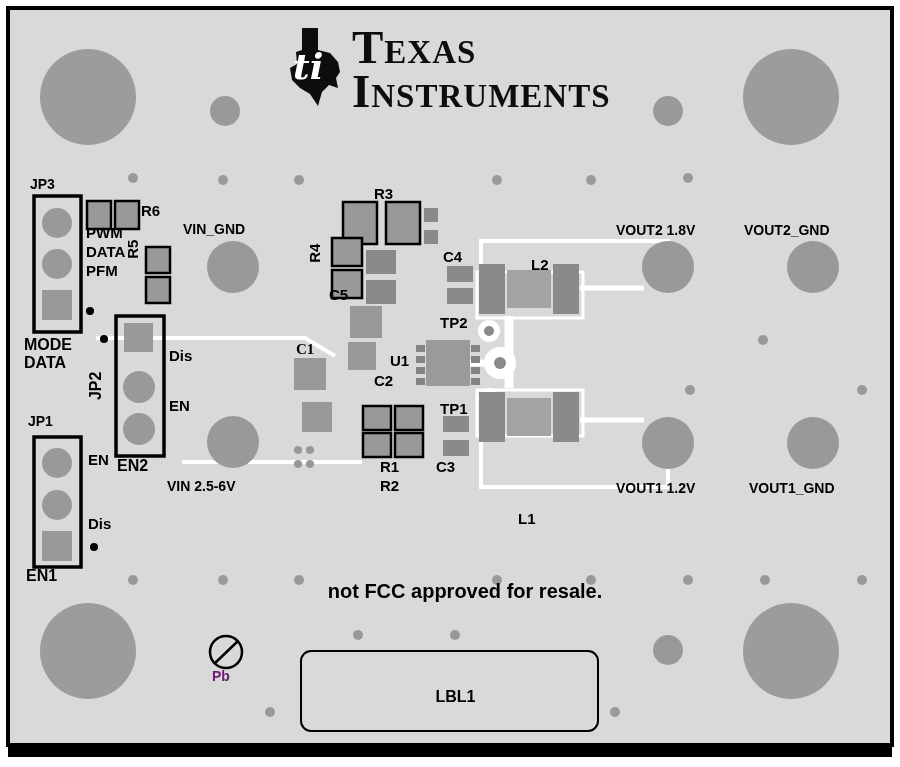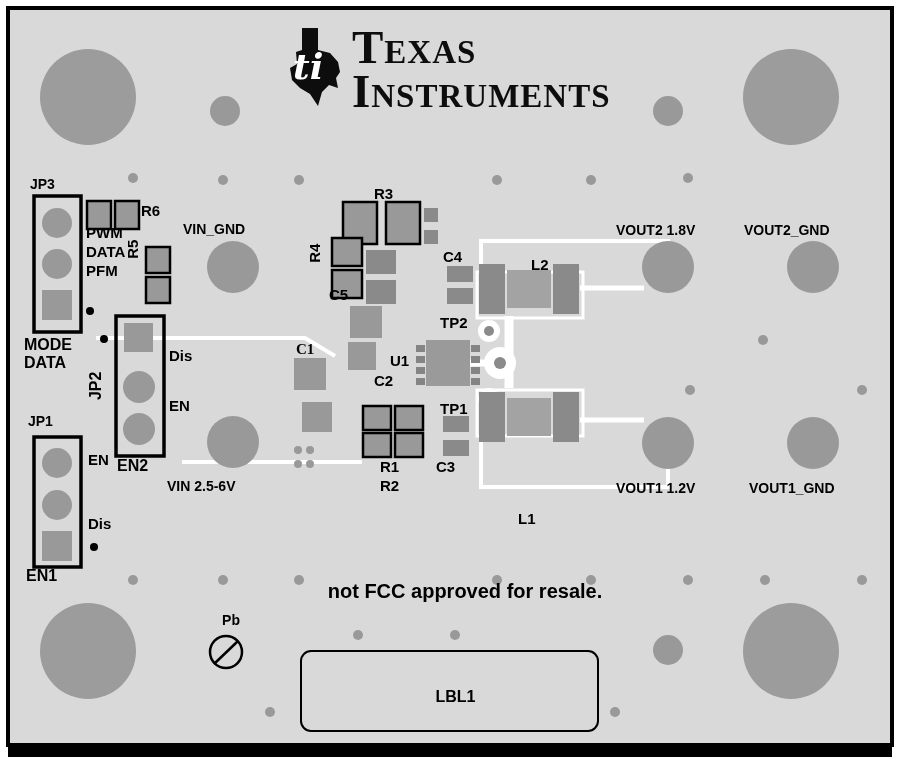--- a/index.html
+++ b/index.html
@@ -11,22 +11,22 @@
   .s16{font-size:16px;}
   .s17{font-size:14px;}
   .rot{transform:rotate(-90deg);}
   .brand{position:absolute;font-family:"Liberation Serif",serif;font-weight:700;
          font-variant:small-caps;font-size:47px;line-height:1;color:#0d0d0d;
          letter-spacing:1px;white-space:nowrap;}
   .notice{position:absolute;left:255px;top:578px;width:420px;text-align:center;
           font-weight:700;font-size:20px;line-height:1.3;color:#000;}
   .lbl1-text{position:absolute;left:301px;top:688px;width:309px;text-align:center;
              font-weight:700;font-size:16px;color:#000;}
-  .pb-text{position:absolute;left:212px;top:612px;width:28px;text-align:right;
-           font-weight:700;font-size:14px;color:#000000;}
+  .pb-text{position:absolute;left:212px;top:668px;width:28px;text-align:left;
+           font-weight:700;font-size:14px;color:#701a75;}
 </style>
 </head>
 <body>
 
 <div class="stage">
 
   <svg class="layer" width="900" height="767" viewBox="0 0 900 767">
 
     <rect x="8" y="8" width="884" height="737" fill="#d9d9d9" stroke="#000" stroke-width="4"></rect>
     <rect x="8" y="743" width="884" height="14" fill="#000"></rect>

